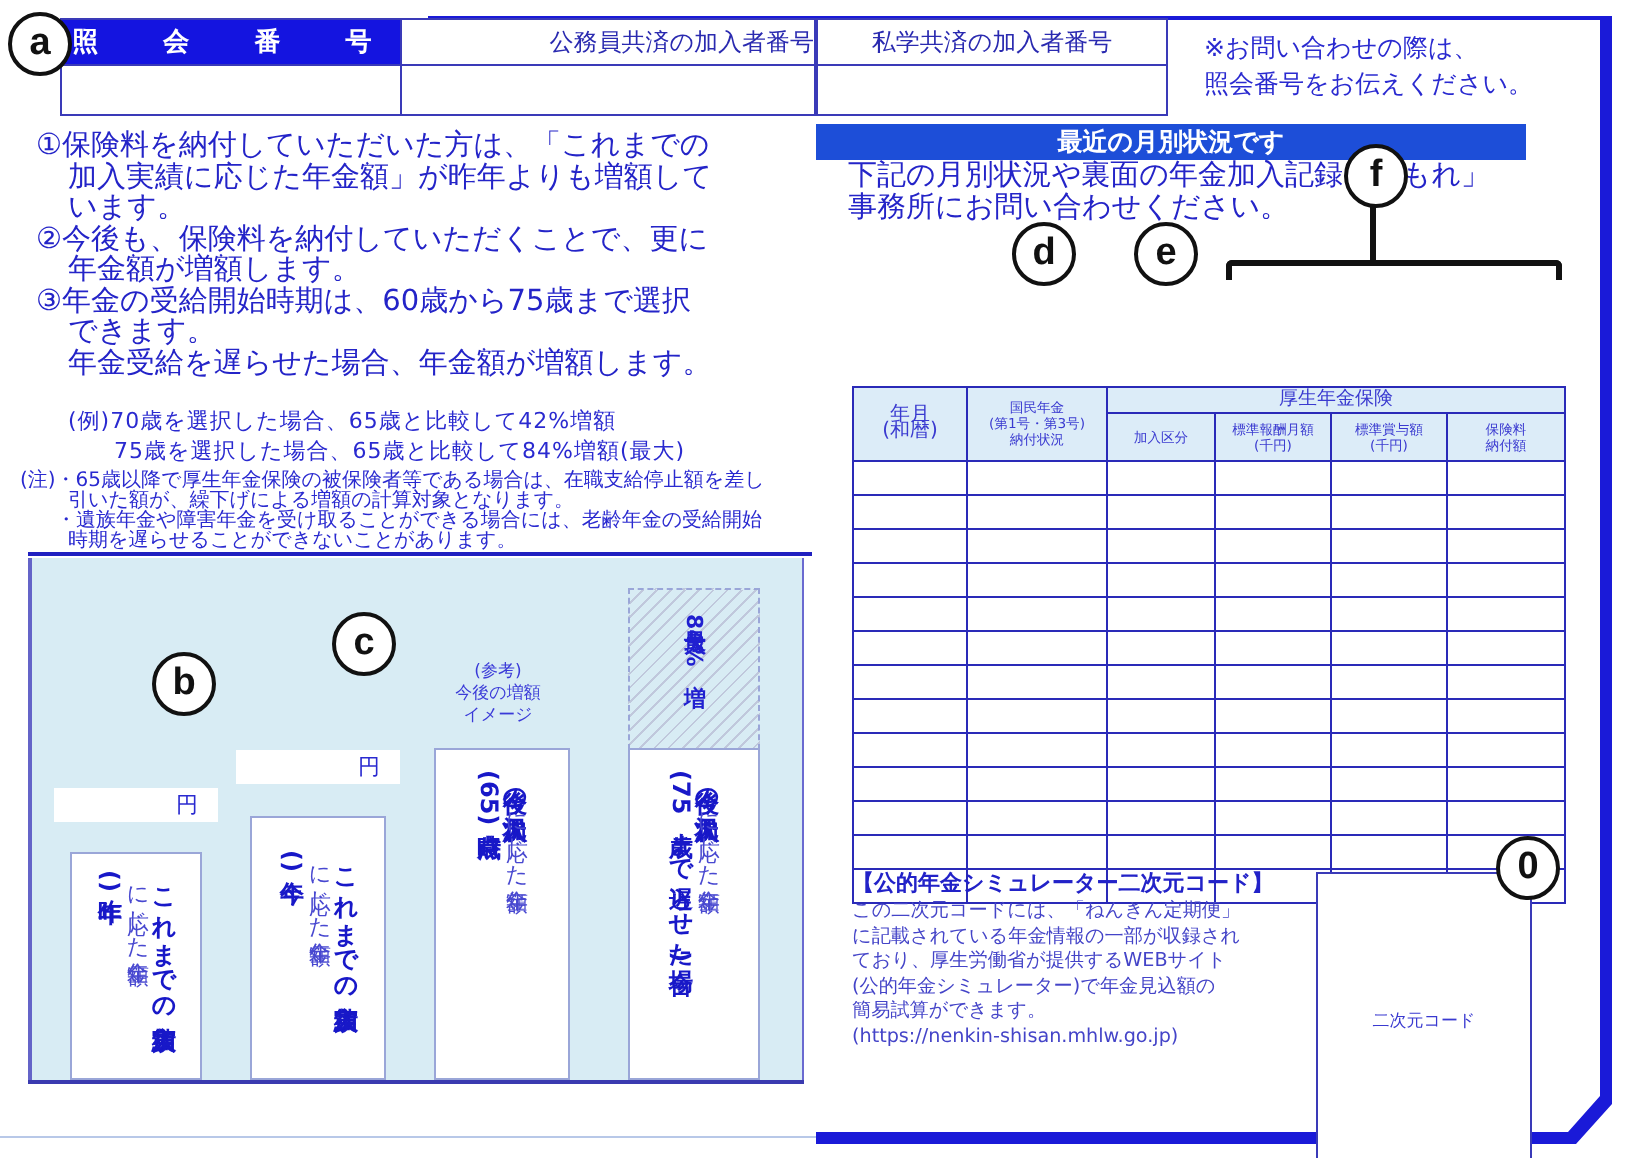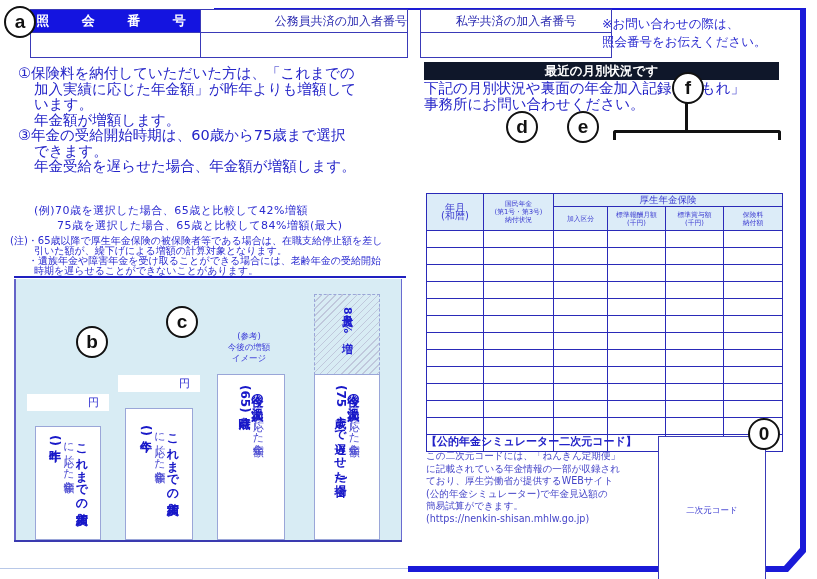--- a/index.html
+++ b/index.html
@@ -8,21 +8,21 @@
   
   .frame-top{left:214px;top:8px;width:592px;height:2px;background:#1a1ad8;}
   .frame-right{left:800px;top:8px;width:6px;height:544px;background:#1a1ad8;}
   .frame-bottom{left:408px;top:566px;width:380px;height:6px;background:#1a1ad8;}
   .frame-bottom-left{left:0;top:568px;width:408px;height:1px;background:#b8c8e8;}
   .frame-corner{left:780px;top:548px;width:30px;height:24px;}
   
   .id-table{left:30px;top:9px;width:378px;border-collapse:collapse;}
   .id-table td{border:1px solid #3a3ab8;height:22px;padding:0;text-align:right;font-size:12px;color:#2a2ab0;}
   .id-head-main{background:#1414e0;color:#fff !important;font-weight:bold;letter-spacing:14px;font-size:13px !important;}
-  .id-table-2{left:420px;top:9px;width:192px;border-collapse:collapse;border-radius:18px;}
+  .id-table-2{left:408px;top:9px;width:176px;border-collapse:collapse;border-radius:18px;}
   .id-table-2 td{border:1px solid #3a3ab8;height:22px;padding:0;text-align:center;font-size:12px;color:#2a2ab0;}
   .contact-note{left:602px;top:15px;font-size:12.5px;line-height:18px;color:#2a2ad0;}
   
   .main-points{left:18px;top:66px;width:392px;font-size:14.5px;line-height:15.5px;color:#2424c8;}
   .main-points p{margin:0;}
   .indent{padding-left:16px;}
   .example{left:34px;top:203px;font-size:11px;line-height:15px;color:#2a2ad0;letter-spacing:0.5px;}
   .example .l2{padding-left:23px;}
   .notes{left:10px;top:236px;width:395px;font-size:10px;line-height:10px;color:#2a2ad0;}
   .notes .i1{padding-left:24px;}
@@ -34,21 +34,21 @@
   .chart-panel-border-left{left:14px;top:279px;width:2px;height:263px;background:#6464c8;}
   .chart-panel-border-bottom{left:14px;top:540px;width:388px;height:2px;background:#3a3ab0;}
   .amount-box{background:#fff;height:17px;font-size:11px;text-align:right;padding-right:10px;box-sizing:border-box;line-height:17px;color:#2a2ad0;}
   .bar{background:#fff;border:1px solid #9aa6d8;box-sizing:border-box;display:flex;justify-content:center;}
   .vtext{writing-mode:vertical-rl;font-size:12px;line-height:13px;color:#2020c8;}
   .vtext b{font-weight:bold;color:#1818c8;}
   .vtext .thin{font-weight:normal;color:#4848d0;font-size:11px;}
   .hatch{background:repeating-linear-gradient(135deg,#d8ecf4 0 4px,#c0c8dc 4px 5px);border:1px dashed #9aa6d8;box-sizing:border-box;display:flex;justify-content:center;}
   .ref-caption{left:218px;top:331px;width:62px;font-size:8.5px;line-height:11px;text-align:center;color:#3a3ad8;}
   
-  .monthly-header{left:424px;top:62px;width:355px;height:18px;background:#0f172a;color:#fff;font-weight:bold;font-size:12.5px;text-align:center;line-height:18px;}
+  .monthly-header{left:408px;top:62px;width:355px;height:18px;background:#1d4ed8;color:#fff;font-weight:bold;font-size:12.5px;text-align:center;line-height:18px;}
   .monthly-desc{left:424px;top:81px;width:370px;font-size:14.5px;line-height:15.5px;color:#2424c8;}
   .monthly-desc p{margin:0;}
   .mtable{left:426px;top:153px;width:356px;border-collapse:collapse;table-layout:fixed;margin-top:40px;}
   .mtable th{background:#dcecf8;border:1px solid #2a2ab8;font-weight:normal;font-size:6.8px;line-height:8px;color:#3a3ad0;padding:0;}
   .mtable th.big{font-size:10px;}
   .mtable th.group{font-size:9.5px;height:12px;}
   .mtable td{border:1px solid #2a2ab8;height:16px;padding:0;}
   .qr-title{left:426px;top:434px;font-size:11px;font-weight:bold;color:#2222c8;}
   .qr-desc{left:426px;top:450px;width:228px;font-size:9.6px;line-height:12.6px;color:#4444c8;}
   .qr-desc p{margin:0;}
@@ -93,20 +93,21 @@
   </table>
 <div class="abs contact-note">
   <div>※お問い合わせの際は、</div>
   <div>照会番号をお伝えください。</div>
 </div>
 
 <div class="abs main-points">
   <p>①保険料を納付していただいた方は、「これまでの</p>
   <p class="indent">加入実績に応じた年金額」が昨年よりも増額して</p>
   <p class="indent">います。</p>
+  <p>②今後も、保険料を納付していただくことで、更に</p>
   <p class="indent">年金額が増額します。</p>
   <p>③年金の受給開始時期は、60歳から75歳まで選択</p>
   <p class="indent">できます。</p>
   <p class="indent">年金受給を遅らせた場合、年金額が増額します。</p>
 </div>
 
 <div class="abs example">
   <div>(例)70歳を選択した場合、65歳と比較して42%増額</div>
   <div class="l2">75歳を選択した場合、65歳と比較して84%増額(最大)</div>
 </div>

